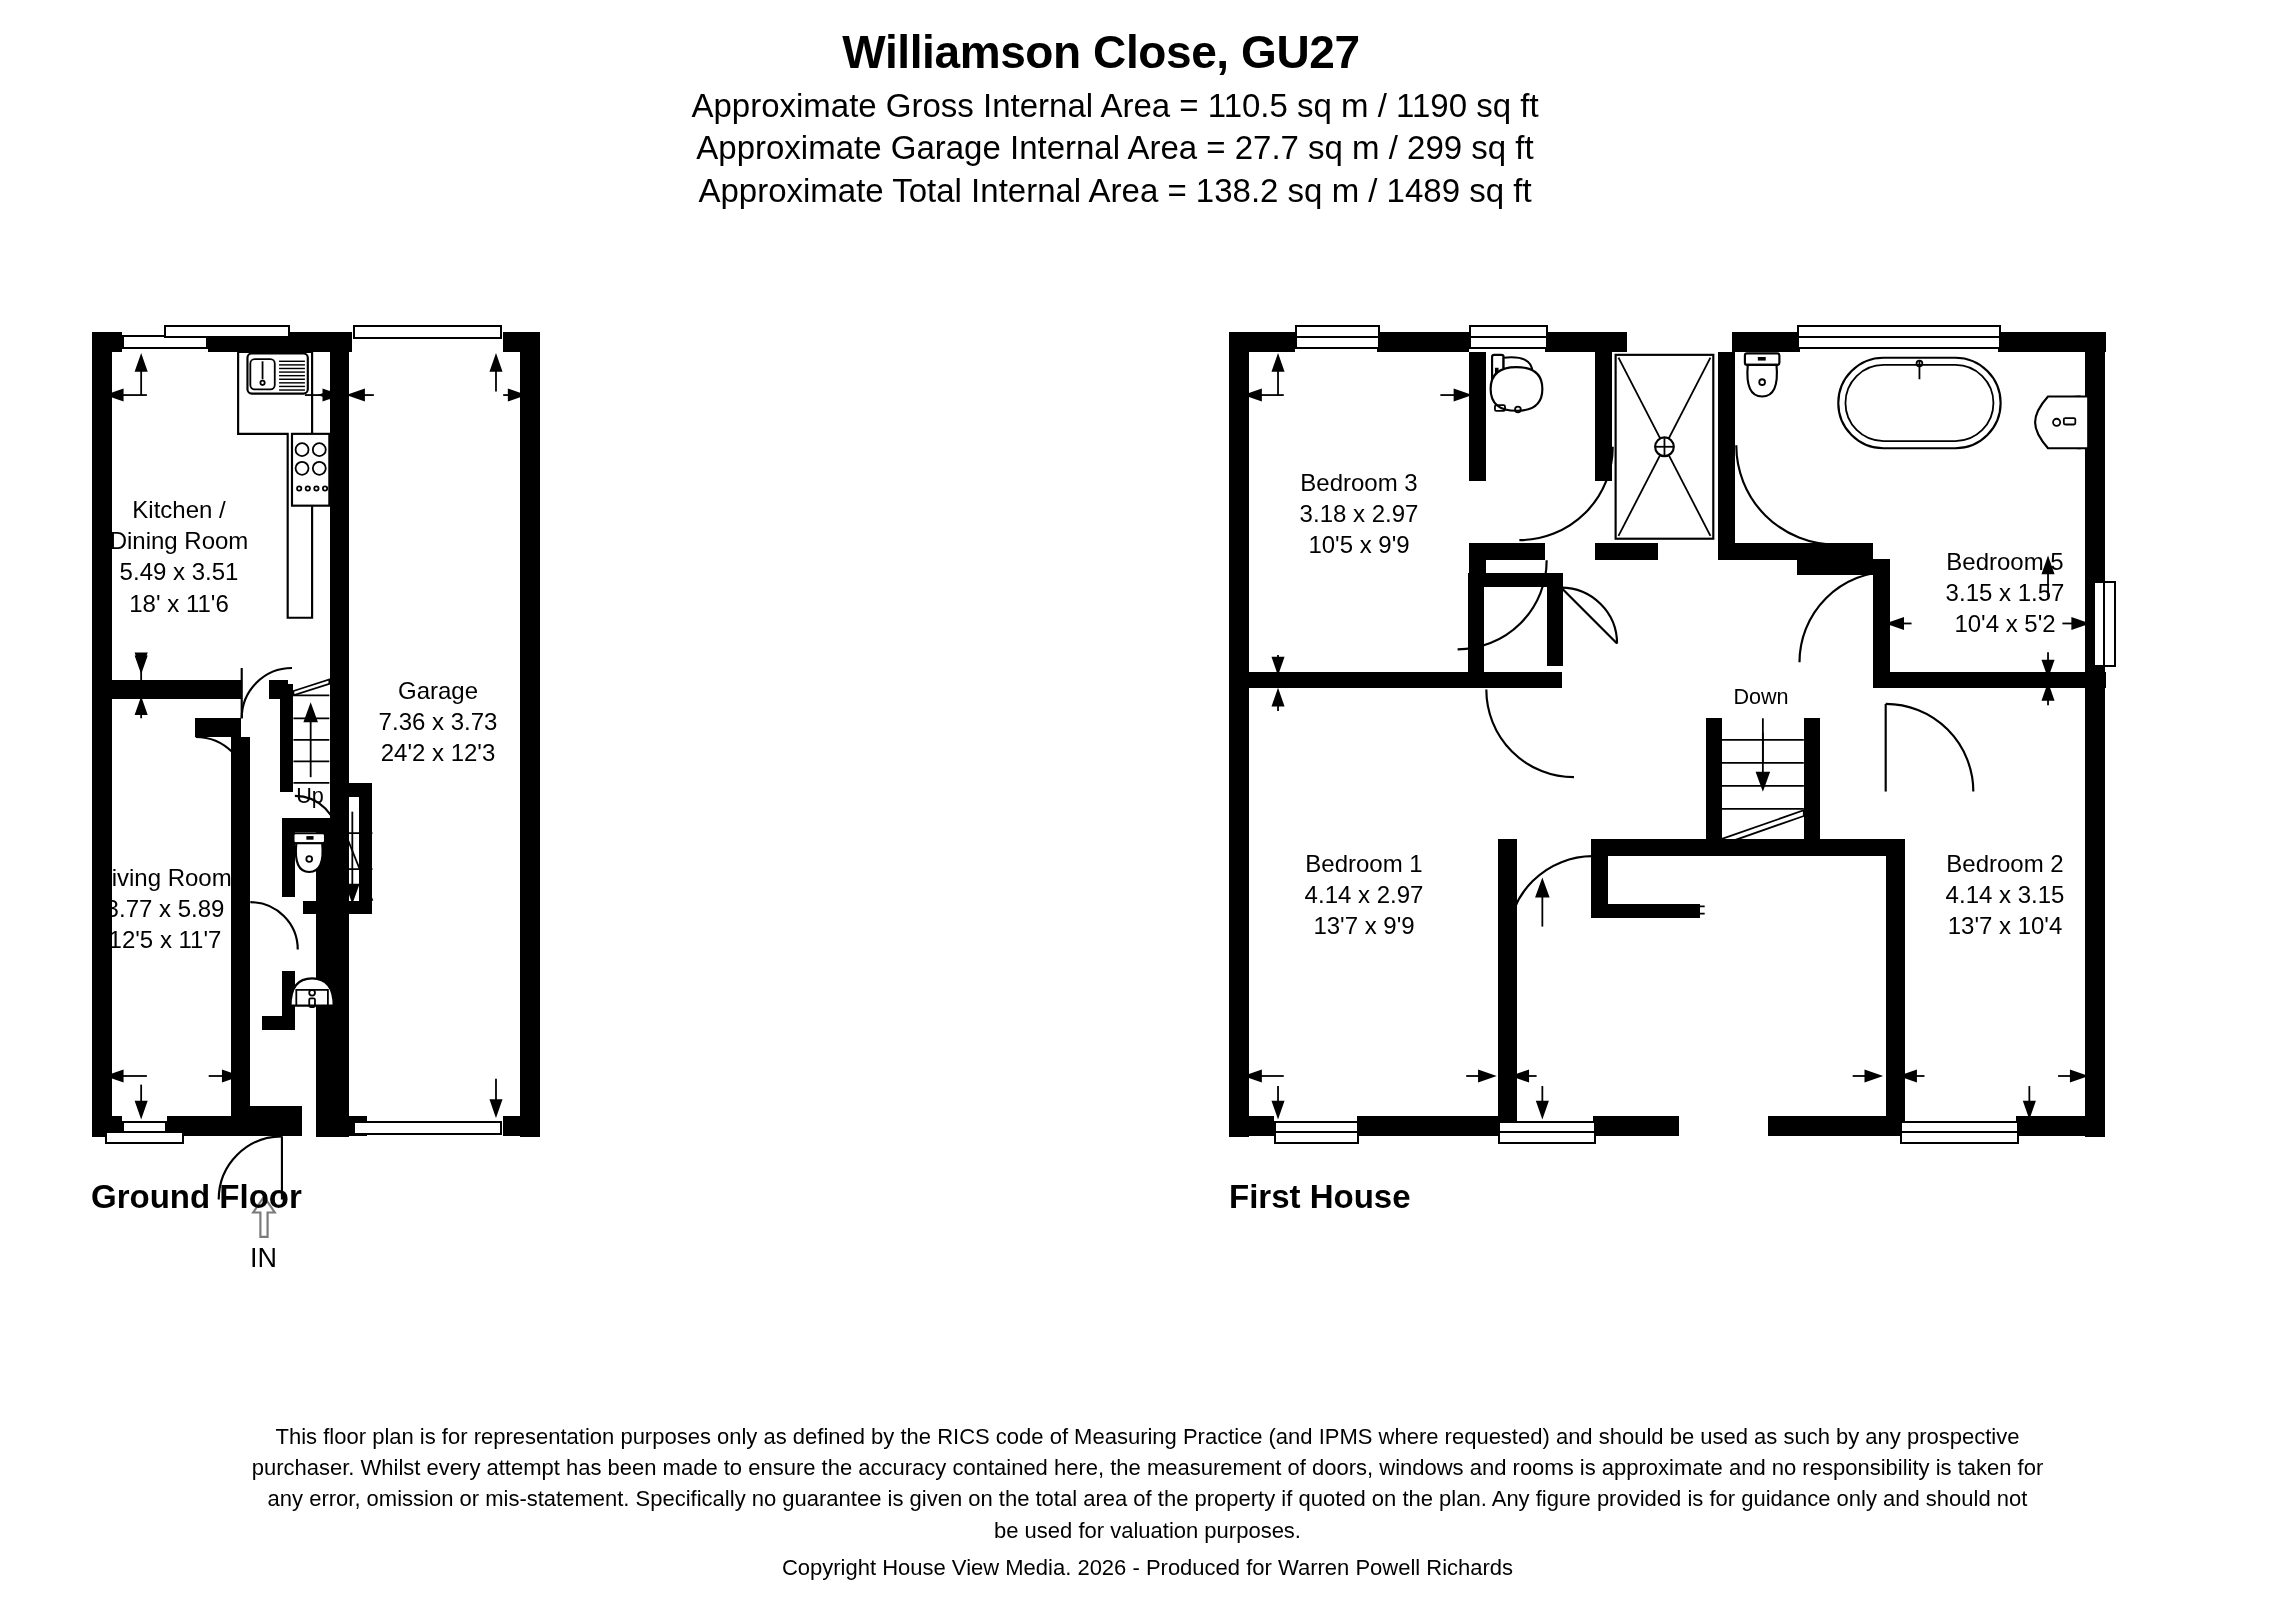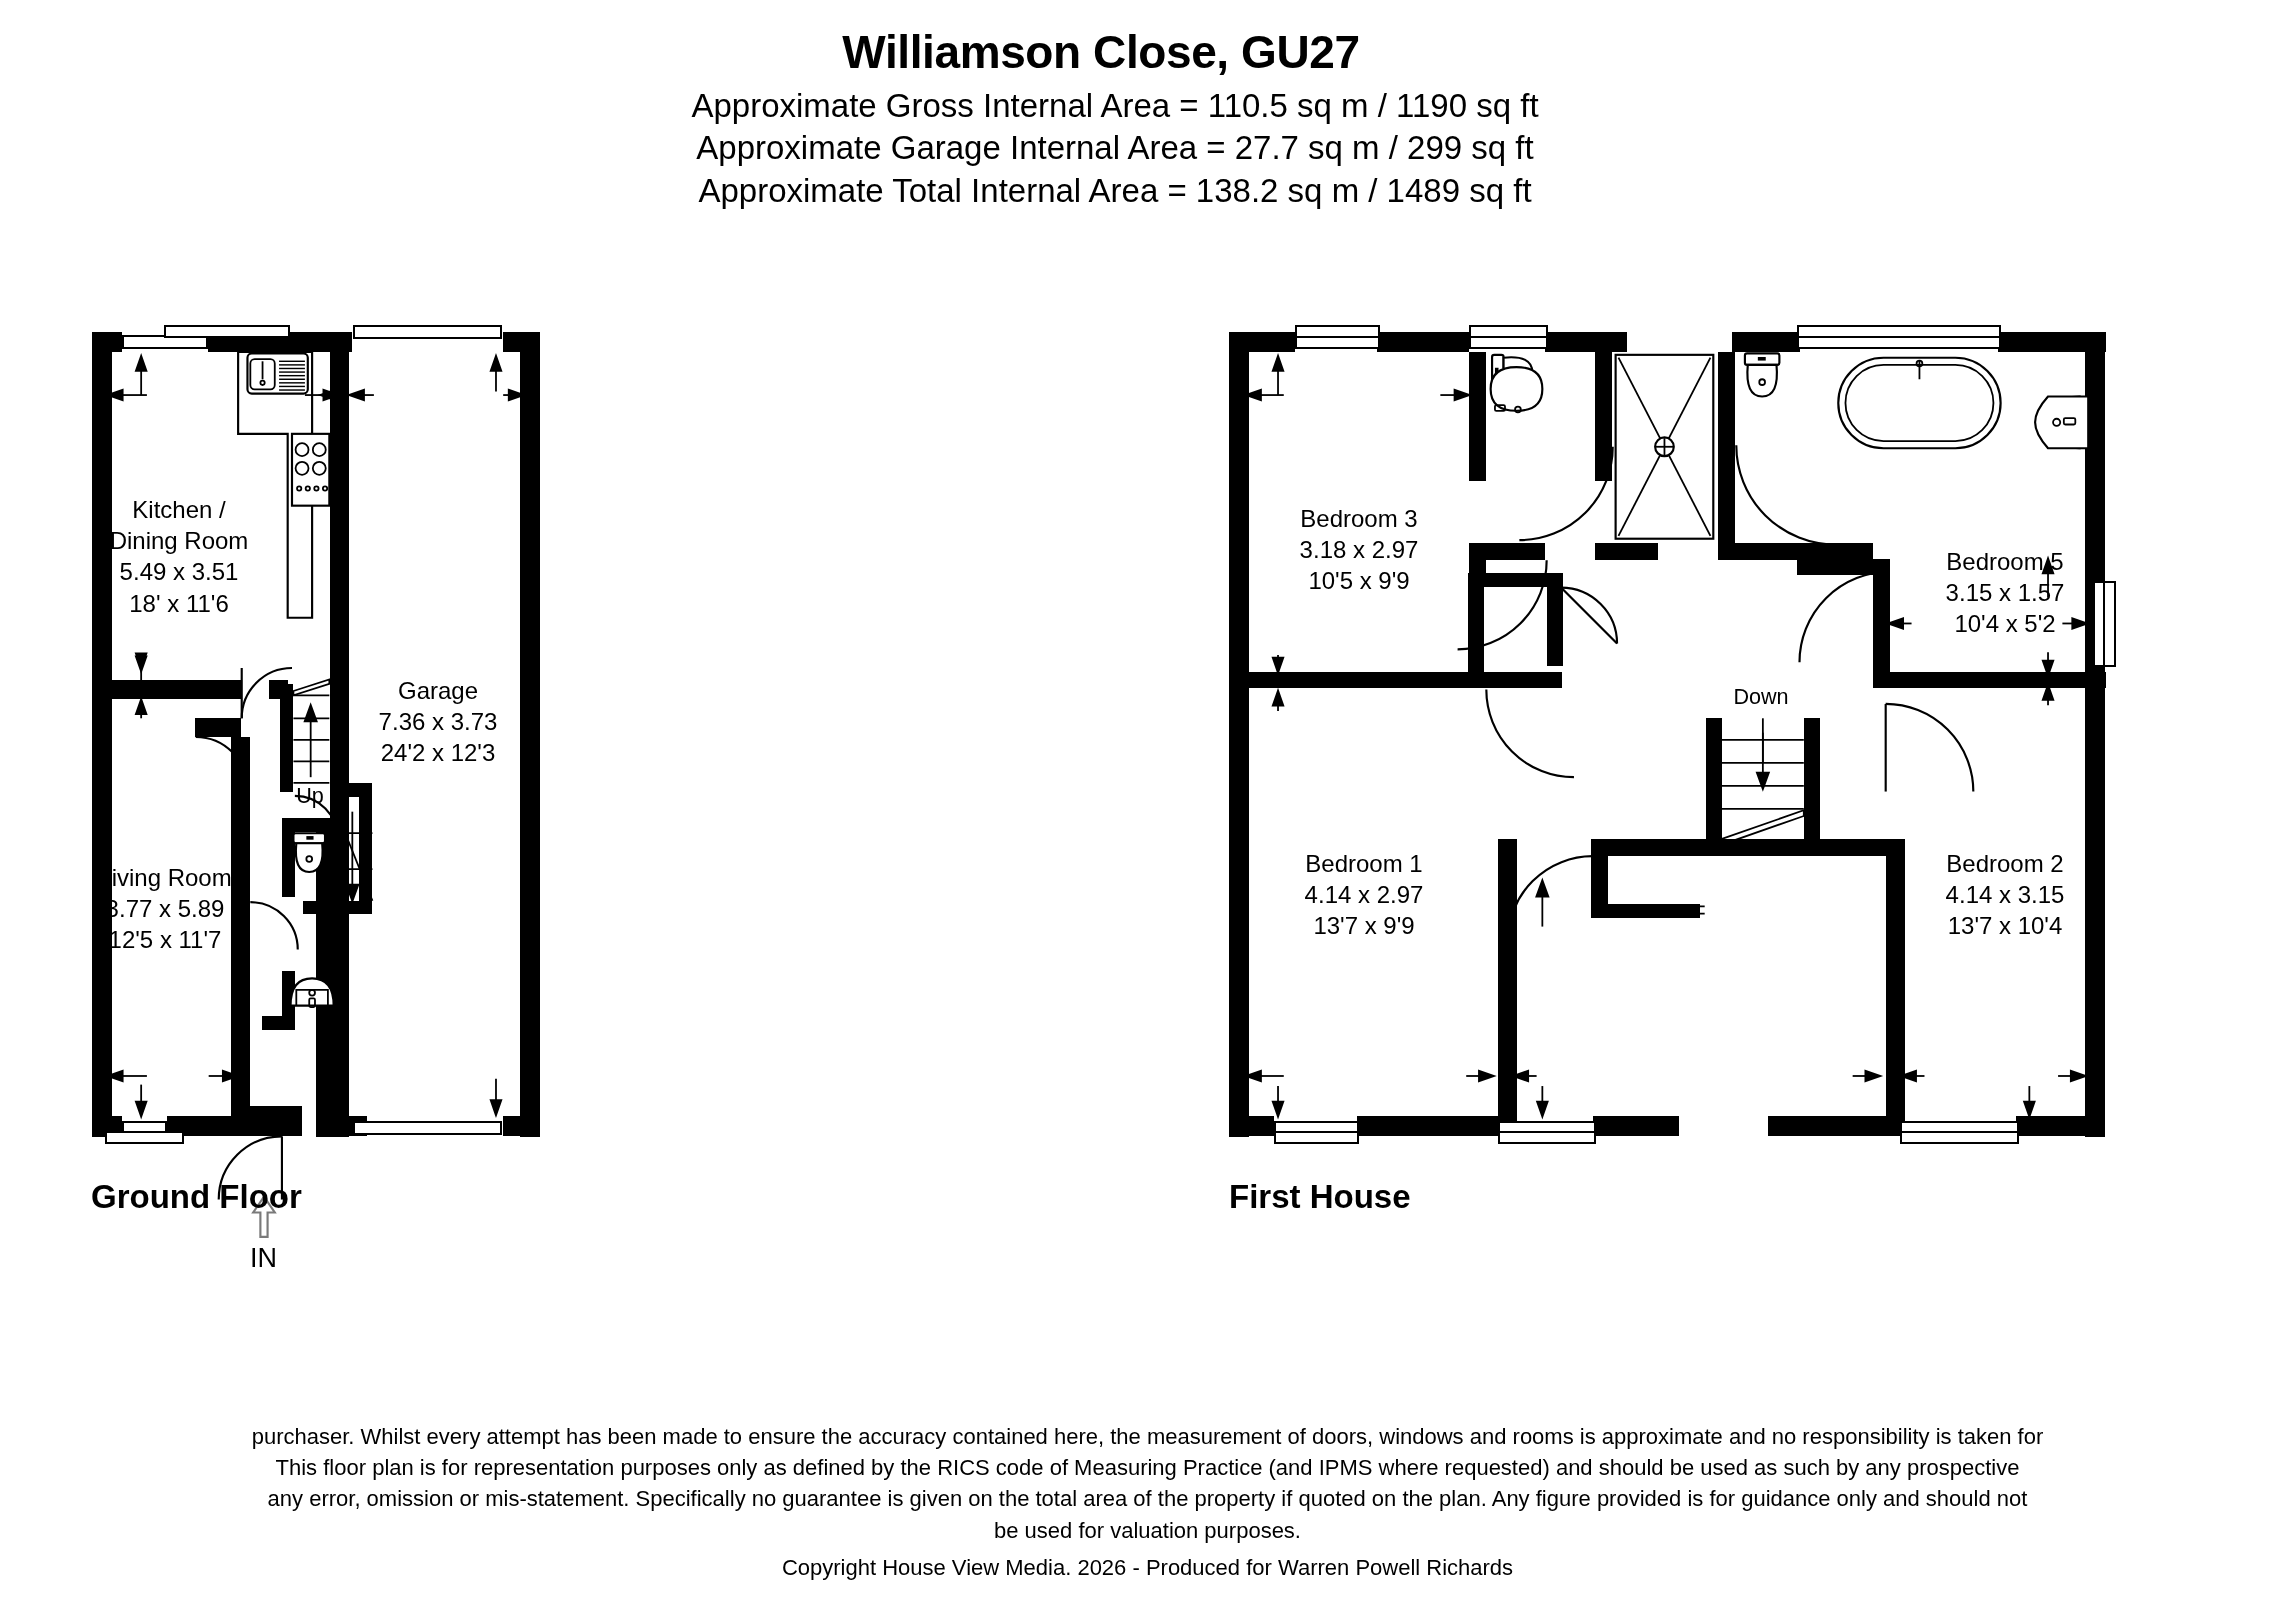--- a/index.html
+++ b/index.html
@@ -393,21 +393,21 @@
         <path class="arr" d="M1016,1498 L996,1491 L996,1505 Z"></path>
       <line class="arrthin" x1="1078" y1="1498" x2="1058" y2="1498"></line>
         <path class="arr" d="M1046,1498 L1066,1491 L1066,1505 Z"></path>
       <line class="arrthin" x1="1264" y1="1498" x2="1286" y2="1498"></line>
         <path class="arr" d="M1302,1498 L1282,1491 L1282,1505 Z"></path>
       <line class="arrthin" x1="1224" y1="1512" x2="1224" y2="1540"></line>
         <path class="arr" d="M1224,1554 L1217,1534 L1231,1534 Z"></path>
     </g>
   </svg>
 
-  <div class="rlabel" style="left:101px;top:467px;width:216px;margin-top:36px;">
+  <div class="rlabel" style="left:101px;top:467px;width:216px;">
     <span>Bedroom 3</span>
     <span>3.18 x 2.97</span>
     <span>10'5 x 9'9</span>
   </div>
 
   <div class="rlabel" style="left:747px;top:546px;width:216px;">
     <span>Bedroom 5</span>
     <span>3.15 x 1.57</span>
     <span>10'4 x 5'2</span>
   </div>
@@ -424,19 +424,19 @@
     <span>4.14 x 3.15</span>
     <span>13'7 x 10'4</span>
   </div>
 
   <div class="stairlabel" style="left:568px;top:684px;width:86px;">Down</div>
 
   <div class="floorlabel" style="left:79px;top:1178px;">First House</div>
 </div>
 
 <div class="footer" style="top:1421px;">
+  <div>This floor plan is for representation purposes only as defined by the RICS code of Measuring Practice (and IPMS where requested) and should be used as such by any prospective</div>
   <div>purchaser. Whilst every attempt has been made to ensure the accuracy contained here, the measurement of doors, windows and rooms is approximate and no responsibility is taken for</div>
-  <div>This floor plan is for representation purposes only as defined by the RICS code of Measuring Practice (and IPMS where requested) and should be used as such by any prospective</div>
   <div>any error, omission or mis-statement. Specifically no guarantee is given on the total area of the property if quoted on the plan. Any figure provided is for guidance only and should not</div>
   <div>be used for valuation purposes.</div>
   <div class="c">Copyright House View Media. 2026 - Produced for Warren Powell Richards</div>
 </div>
 
 
 </body></html>

